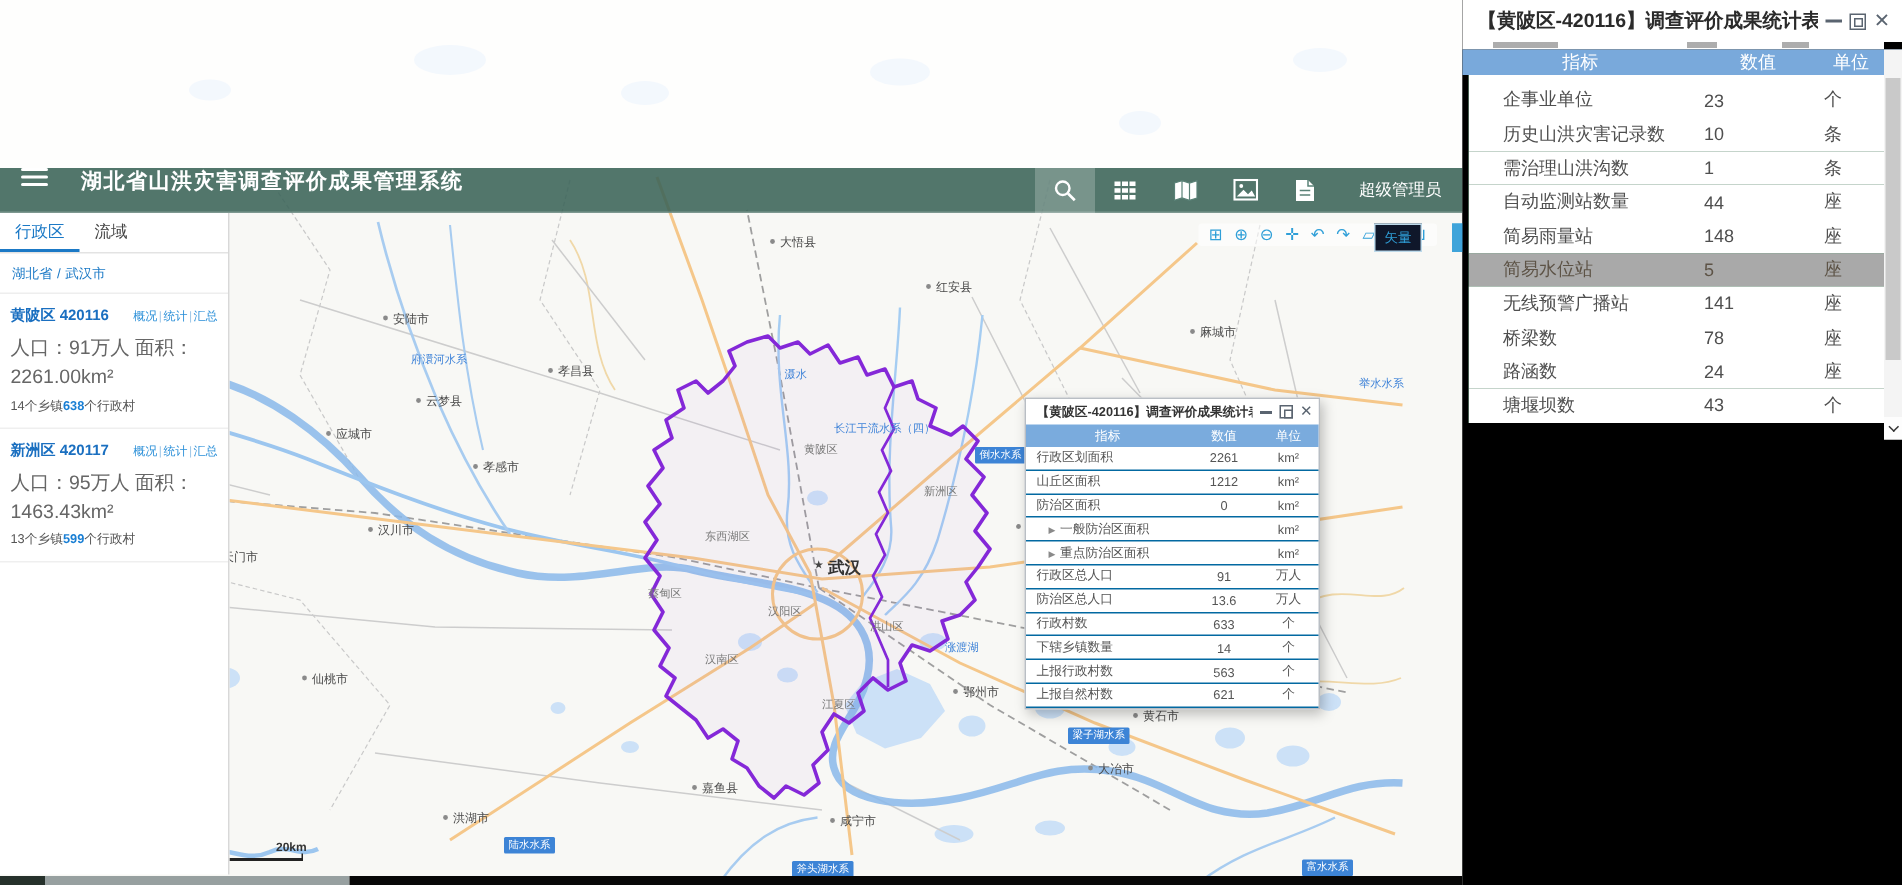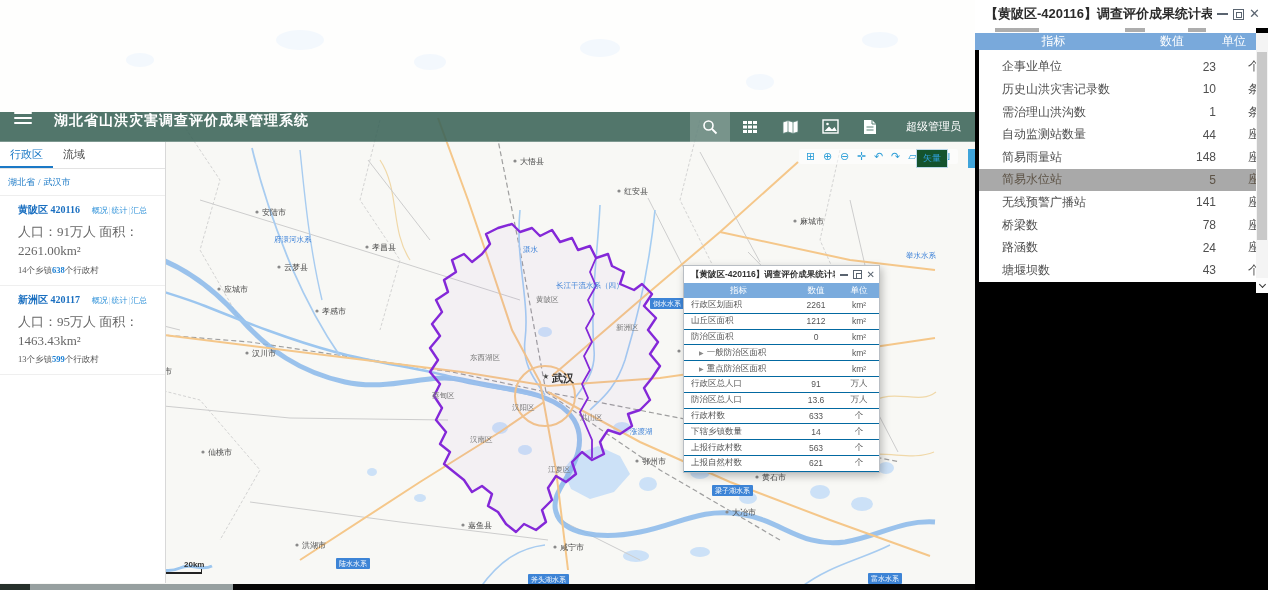--- a/index.html
+++ b/index.html
@@ -20,45 +20,45 @@
   #hamburger { width:18px; height:12px; margin-left:14px; display:flex; flex-direction:column; justify-content:space-between; cursor:pointer; }
   #hamburger span { display:block; height:2px; background:#fff; border-radius:1px; }
   #app-title { color:#fff; font-size:14px; font-weight:bold; letter-spacing:1px; margin-left:22px; }
   #toolbar-right { margin-left:auto; display:flex; align-items:center; height:100%; }
   .tb-icon-btn { width:40px; height:30px; display:flex; align-items:center; justify-content:center; cursor:pointer; }
   .tb-icon-btn.active { background:rgba(255,255,255,0.22); }
   .tb-icon-btn svg { display:block; }
   #toolbar-user { color:#fff; font-size:11px; margin:0 14px 0 16px; white-space:nowrap; }
 
   
-  #sidebar { position:absolute; left:0; top:142px; width:166px; height:441px;
-    background:#fff; border-right:1px solid #d8d8d8; z-index:25; font-size:9px;font-family:Liberation Serif, serif; }
+  #sidebar { position:absolute; left:0; top:142px; width:153px; height:441px;
+    background:#fff; border-right:1px solid #d8d8d8; z-index:25; font-size:9px; }
   #sidebar-tabs { display:flex; border-bottom:1px solid #e3e3e3; }
   .side-tab { padding:5px 10px 4px; font-size:11px; color:#444; cursor:pointer; }
   .side-tab.active { color:#1b79c6; border-bottom:2px solid #1b79c6; }
   #breadcrumb { padding:7px 8px 6px; color:#1b79c6; font-size:9px; border-bottom:1px solid #eee; }
   #breadcrumb .sep { color:#1b79c6; margin:0 3px; }
-  .district-card { padding:7px 18px 8px; border-bottom:1px solid #efefef; }
+  .district-card { padding:7px 7px 8px; border-bottom:1px solid #efefef; }
   .dc-head { display:flex; justify-content:space-between; align-items:baseline; }
   .dc-name { color:#1a6fc0; font-weight:bold; font-size:10px; white-space:nowrap; }
   .dc-links { color:#2a8fd8; font-size:8px; white-space:nowrap; }
   .dc-links .lnk { cursor:pointer; }
   .dc-links .bar { color:#9cc6e8; margin:0 1px; }
   .dc-info { margin-top:6px; color:#666; font-size:13px; line-height:1.45; }
   .dc-towns { margin-top:4px; color:#555; font-size:8.5px; }
   .dc-towns b { color:#1a7fd4; font-weight:bold;text-align:center; }
 
   
   #map-tools { position:absolute; left:799px; top:149px; z-index:26; display:flex; align-items:center;
     background:rgba(255,255,255,0.55); padding:1px 3px; border-radius:2px; }
   .mt-icon { width:13px; height:13px; margin:0 2px; color:#2f9fd8; font-size:11px; line-height:13px;
     text-align:center; cursor:pointer; font-family:"DejaVu Sans",sans-serif; }
   #basemap-switch { position:absolute; left:916px; top:149px; z-index:26; display:flex; }
   .bm-btn { font-size:9px; padding:2px 6px; cursor:pointer; border:1px solid #bcd9ea; }
-  .bm-btn.vector { background:#14532d; color:#2f9fd8; margin-right:20px;font-family:Liberation Serif, serif; }
+  .bm-btn.vector { background:#0f172a; color:#2f9fd8; margin-right:20px;font-family:Liberation Serif, serif; }
   .bm-btn.imagery { background:#3fa4da; color:#fff; border-color:#3fa4da; }
 
   
   #scalebar { position:absolute; left:150px; top:560px; z-index:20; }
   #scalebar .lbl { font-size:8px; color:#333; margin-left:34px;font-weight:bold; }
   #scalebar .bar { width:52px; height:5px; border-left:1.5px solid #222; border-right:1.5px solid #222; border-bottom:2px solid #222; }
 
   
   #bottom-strip { position:absolute; left:0; bottom:0; width:975px; height:6px; display:flex; z-index:28; }
   #bottom-strip .seg1 { width:30px; background:#26312b; }
@@ -102,21 +102,21 @@
   #sp-sliver { position:absolute; left:0; top:28px; width:281px; height:5px; background:#fff; overflow:hidden; }
   #sp-sliver .marks { height:10px; margin-top:-6px; opacity:0.55;
     background:repeating-linear-gradient(90deg, transparent 0 20px, #6a6a6a 20px 64px, transparent 64px 150px, #6a6a6a 150px 170px, transparent 170px 213px, #6a6a6a 213px 231px, transparent 231px 281px); }
   #sp-header { position:absolute; left:0; top:33px; width:293px; height:17px; background:#79a9db; color:#fff;
     display:grid; grid-template-columns:157px 80px 44px; align-items:center; font-size:12px; z-index:3; }
   #sp-header span { text-align:center; }
   #sp-rows { position:absolute; left:4px; top:42px; width:281px; background:#14532d; z-index:2; overflow:hidden; }
   .sp-row { display:grid; grid-template-columns:157px 80px 44px; height:22.6px; align-items:center;
     font-size:12px; color:#4f4f4f; background:#fff; }
   .sp-row .ind { padding-left:23px; white-space:nowrap; overflow:hidden; }
-  .sp-row .val, .sp-row .unit { text-align:right; }
+  .sp-row .val, .sp-row .unit { text-align:left; }
   .sp-row.hl { background:#a9a9a9; color:#5d5346; }
   
   #sp-scroll { position:absolute; left:281px; top:33px; width:12px; height:260px; background:#f4f4f4; z-index:4; }
   #sp-thumb { position:absolute; left:1px; top:19px; width:10px; height:188px; background:#c9c9c9; cursor:pointer; }
   #sp-scroll-down { position:absolute; left:0; bottom:0; width:12px; height:15px; background:#fdfdfd;
     display:flex; align-items:center; justify-content:center; cursor:pointer; }
   #sp-scroll-down .chev { width:5px; height:5px; border-right:1.5px solid #333; border-bottom:1.5px solid #333;
     transform:rotate(45deg); margin-top:-2px; }
 </style>
 </head>

